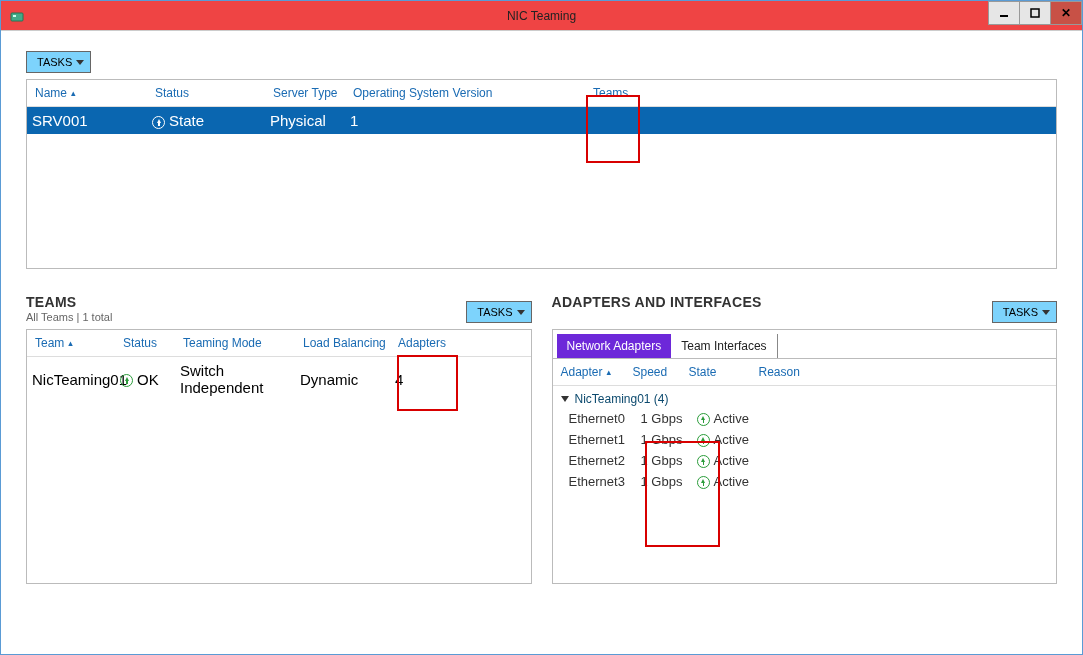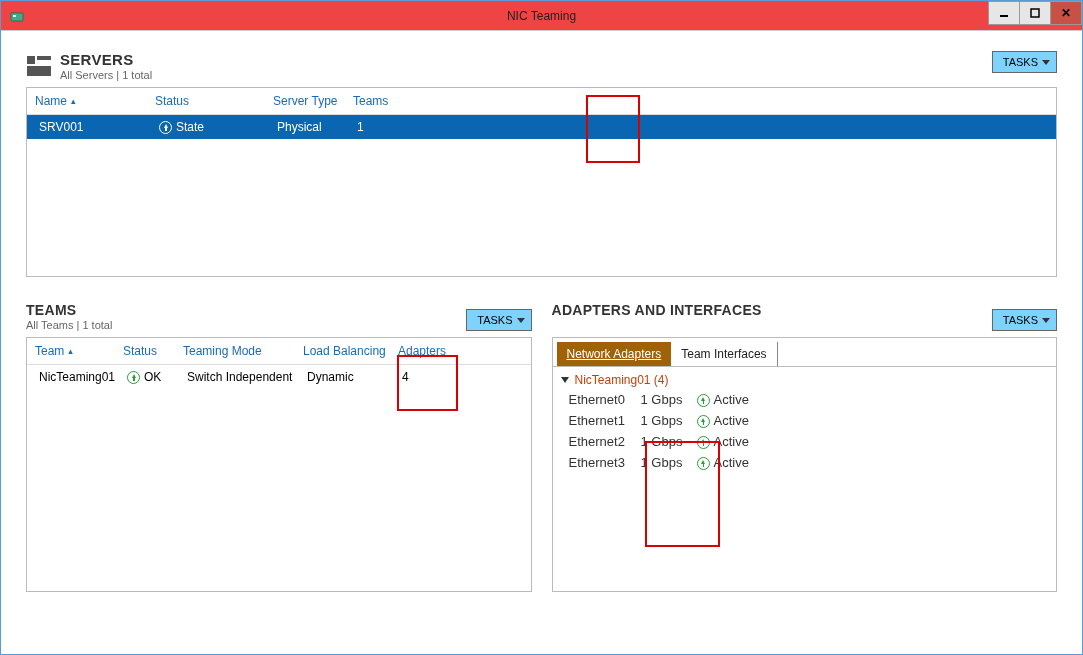--- a/index.html
+++ b/index.html
@@ -16,21 +16,21 @@
   .section-title-wrap { display:flex; align-items:flex-start; }
   .srv-icon { width:26px; height:26px; margin-right:8px; margin-top:2px; display:inline-block; }
   .section-title { font-size:15px; font-weight:600; color:#333; letter-spacing:0.3px; }
   .section-sub { font-size:11px; color:#666; margin-top:1px; }
   .tasks-btn { border:1px solid #666; background:#7dd3fc; height:22px; padding:0 18px 0 10px; font-size:11px; position:relative; cursor:pointer; display:flex; align-items:center; }
   .tasks-btn::after { content:""; position:absolute; right:6px; top:8px; border-left:4px solid transparent; border-right:4px solid transparent; border-top:5px solid #333; }
   .grid-box { border:1px solid #bbb; margin-top:6px; background:#fff; }
   .hdr-row { display:flex; border-bottom:1px solid #ddd; font-size:12px; color:#1a6bb3; padding:6px 8px; }
   .hdr-cell { cursor:pointer; }
   .hdr-cell.sorted::after { content:"▴"; color:#1a6bb3; font-size:9px; margin-left:4px; position:relative; top:-1px;}
-  .data-row { display:flex; font-size:12px; padding:5px 12px; }
+  .data-row { display:flex; font-size:15px; padding:5px 5px; align-items:center; }
   .data-row.sel { background:#0a66b0; color:#fff; }
   .servers-box { height:190px; overflow:auto; }
   .col-name { width:120px; }
   .col-status { width:118px; }
   .col-type { width:80px; }
   .col-os { width:240px; }
   .col-teams { width:60px; }
   .status-icon { display:inline-block; width:13px; height:13px; border:1.5px solid currentColor; border-radius:50%; position:relative; margin-right:4px; vertical-align:middle; }
   .status-icon::before { content:""; position:absolute; left:4px; top:2px; width:3px; height:6px; border-bottom:1.5px solid currentColor; border-right:1.5px solid currentColor; transform:rotate(-45deg) }
   .status-icon.up::before { content:""; position:absolute; left:3.5px; top:2px; width:0; height:0; border-left:2.5px solid transparent; border-right:2.5px solid transparent; border-bottom:4px solid currentColor; transform:none;}
@@ -43,27 +43,27 @@
   .panel-head { display:flex; justify-content:space-between; align-items:flex-end; }
   .teams-box { height:255px; }
   .tcol-team { width:88px; }
   .tcol-status { width:60px; }
   .tcol-mode { width:120px; }
   .tcol-lb { width:95px; }
   .tcol-ad { width:60px; }
   .ai-box { height:255px; }
   .tabs { display:flex; border-bottom:1px solid #bbb; padding:4px 4px 0 4px; }
   .tab { font-size:12px; padding:5px 10px; cursor:pointer; color:#222; }
-  .tab.active { background:#a16207; color:#fff;text-decoration:underline; }
+  .tab.active { background:#6d28d9; color:#fff; }
   .tab.inactive { border-right:1px solid #888; }
   .acol-ad { width:72px; }
   .acol-sp { width:56px; }
   .acol-st { width:70px; }
   .acol-re { width:60px; }
-  .group-row { font-size:12px; padding:6px 8px 2px 8px; color:#c2410c; }
+  .group-row { font-size:12px; padding:6px 8px 2px 8px; color:#0c4a6e; }
   .group-row .tri { display:inline-block; width:0;height:0;border-left:4px solid transparent;border-right:4px solid transparent;border-top:6px solid #333; margin-right:6px; position:relative; top:-1px;}
   .adapter-row { display:flex; font-size:13px; padding:3px 16px; align-items:flex-end; color:#333;}
   .redbox { position:absolute; border:2px solid #d80000; pointer-events:none; }
 </style>
 </head>
 <body>
 
 <div class="titlebar">
   <span class="icon">
     <svg width="16" height="16">
@@ -83,43 +83,31 @@
           <rect x="1" y="1" width="8" height="8" fill="none" stroke="#000" stroke-width="1.5"></rect>
         </svg>
       </div>
     <div class="winbtn close">✕</div>
   </div>
 </div>
 
 <div class="content">
 
   <div class="section-header">
-    <div class="section-title-wrap">
-      <span class="srv-icon">
-        <svg width="26" height="26">
-            <rect x="1" y="3" width="8" height="8" fill="#555"></rect>
-            <rect x="11" y="3" width="14" height="4" fill="#555"></rect>
-            <rect x="1" y="13" width="24" height="10" fill="#555"></rect>
-          </svg>
-      </span>
-      <div>
-        <div class="section-title">SERVERS</div>
-        <div class="section-sub">All Servers | 1 total</div>
-      </div>
-    </div>
     <div class="tasks-btn">
         <span>TASKS</span>
       </div>
   </div>
 
   <div class="grid-box servers-box">
     <div class="hdr-row">
       <div class="hdr-cell col-name sorted">Name</div>
       <div class="hdr-cell col-status">Status</div>
       <div class="hdr-cell col-type">Server Type</div>
+      <div class="hdr-cell col-os">Operating System Version</div>
       <div class="hdr-cell col-teams">Teams</div>
     </div>
     <div class="data-row sel">
       <div class="col-name">SRV001</div>
       <div class="col-status"><span class="status-icon up"></span><span>State</span></div>
       <div class="col-type">Physical</div>
       <div class="col-teams">1</div>
     </div>
   </div>
 
@@ -161,20 +149,26 @@
         </div>
         <div class="tasks-btn">
             <span>TASKS</span>
           </div>
       </div>
       <div class="grid-box ai-box">
         <div class="tabs">
           <div class="tab active">Network Adapters</div>
           <div class="tab inactive">Team Interfaces</div>
         </div>
+        <div class="hdr-row">
+          <div class="hdr-cell acol-ad sorted">Adapter</div>
+          <div class="hdr-cell acol-sp">Speed</div>
+          <div class="hdr-cell acol-st">State</div>
+          <div class="hdr-cell acol-re">Reason</div>
+        </div>
         <div class="group-row"><span class="tri"></span><span>NicTeaming01 (4)</span></div>
         <div id="adapter-rows">
             <div class="adapter-row">
               <div class="acol-ad">Ethernet0</div>
               <div class="acol-sp">1 Gbps</div>
               <div class="acol-st"><span class="status-icon up green"></span>Active</div>
               <div class="acol-re"></div>
             </div>
             <div class="adapter-row">
               <div class="acol-ad">Ethernet1</div>

